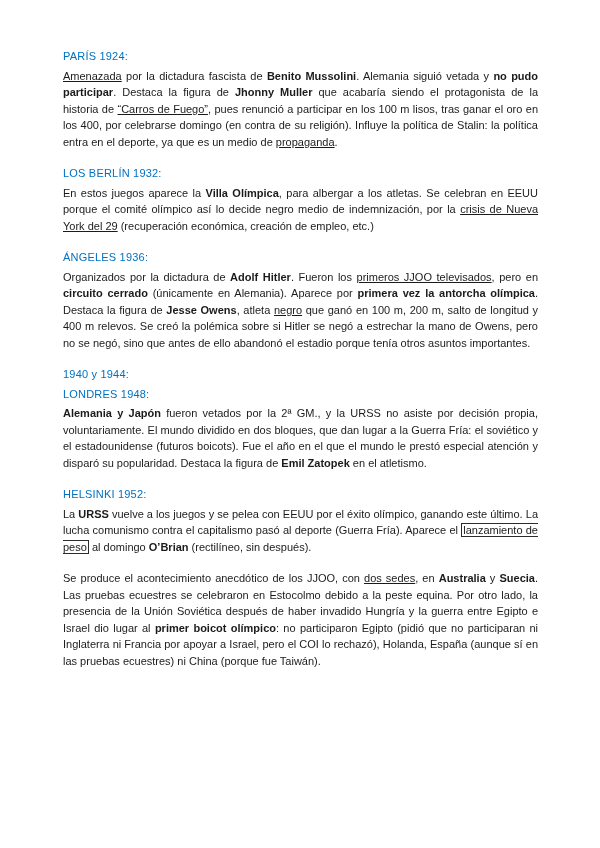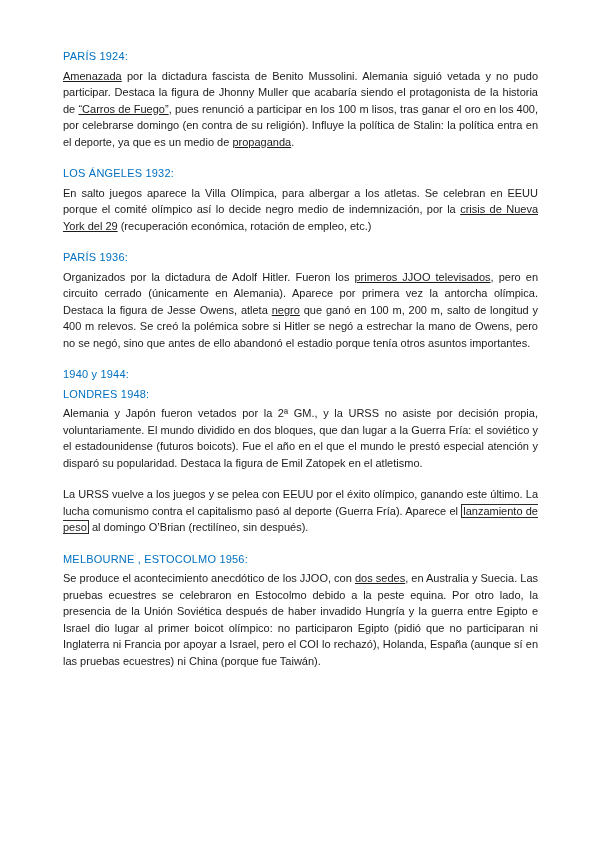--- a/index.html
+++ b/index.html
@@ -25,52 +25,52 @@
     font-size: 11px;
     font-weight: 400;
     color: var(--heading-color, #0070C0);
     margin: 0 0 3px 0;
     letter-spacing: 0.2px;
   }
   p.para {
     margin: 0 0 15px 0;
     text-align: justify;
   }
-  .bold { font-weight: normal; }
+  .bold { font-weight: bold; }
   .underline { text-decoration: underline; }
   .boxed {
     border: 1px solid #2b2b2b;
     padding: 0 1px;
   }
 </style>
 </head>
 <body>
 
 <div class="page">
   <div>
       <section class="doc-section">
         <h2 class="heading">PARÍS 1924:</h2>
         <p class="para"><span class="underline">Amenazada</span><span> por la dictadura fascista de </span><span class="bold">Benito Mussolini</span><span>. Alemania siguió vetada y </span><span class="bold">no pudo participar</span><span>. Destaca la figura de </span><span class="bold">Jhonny Muller</span><span> que acabaría siendo el protagonista de la historia de </span><span class="underline">“Carros de Fuego”</span><span>, pues renunció a participar en los 100 m lisos, tras ganar el oro en los 400, por celebrarse domingo (en contra de su religión). Influye la política de Stalin: la política entra en el deporte, ya que es un medio de </span><span class="underline">propaganda</span><span>.</span></p>
       </section>
       <section class="doc-section">
-        <h2 class="heading">LOS ÁNGELES 1932:</h2>
-        <p class="para"><span>En salto juegos aparece la </span><span class="bold">Villa Olímpica</span><span>, para albergar a los atletas. Se celebran en EEUU porque el comité olímpico así lo decide negro medio de indemnización, por la </span><span class="underline">crisis de Nueva York del 29</span><span> (recuperación económica, rotación de empleo, etc.)</span></p>
+        <h2 class="heading">LOS BERLÍN 1932:</h2>
+        <p class="para"><span>En estos juegos aparece la </span><span class="bold">Villa Olímpica</span><span>, para albergar a los atletas. Se celebran en EEUU porque el comité olímpico así lo decide negro medio de indemnización, por la </span><span class="underline">crisis de Nueva York del 29</span><span> (recuperación económica, creación de empleo, etc.)</span></p>
       </section>
       <section class="doc-section">
-        <h2 class="heading">PARÍS 1936:</h2>
+        <h2 class="heading">ÁNGELES 1936:</h2>
         <p class="para"><span>Organizados por la dictadura de </span><span class="bold">Adolf Hitler</span><span>. Fueron los </span><span class="underline">primeros JJOO televisados</span><span>, pero en </span><span class="bold">circuito cerrado</span><span> (únicamente en Alemania). Aparece por </span><span class="bold">primera vez la antorcha olímpica</span><span>. Destaca la figura de </span><span class="bold">Jesse Owens</span><span>, atleta </span><span class="underline">negro</span><span> que ganó en 100 m, 200 m, salto de longitud y 400 m relevos. Se creó la polémica sobre si Hitler se negó a estrechar la mano de Owens, pero no se negó, sino que antes de ello abandonó el estadio porque tenía otros asuntos importantes.</span></p>
       </section>
       <section class="doc-section">
         <h2 class="heading">1940 y 1944:</h2>
       </section>
       <section class="doc-section">
         <h2 class="heading">LONDRES 1948:</h2>
         <p class="para"><span class="bold">Alemania y Japón</span><span> fueron vetados por la 2ª GM., y la URSS no asiste por decisión propia, voluntariamente. El mundo dividido en dos bloques, que dan lugar a la Guerra Fría: el soviético y el estadounidense (futuros boicots). Fue el año en el que el mundo le prestó especial atención y disparó su popularidad. Destaca la figura de </span><span class="bold">Emil Zatopek</span><span> en el atletismo.</span></p>
       </section>
       <section class="doc-section">
+        <h2 class="heading">HELSINKI 1952:</h2>
         <p class="para"><span>La </span><span class="bold">URSS</span><span> vuelve a los juegos y se pelea con EEUU por el éxito olímpico, ganando este último. La lucha comunismo contra el capitalismo pasó al deporte (Guerra Fría). Aparece el </span><span class="boxed">lanzamiento de peso</span><span> al domingo </span><span class="bold">O’Brian</span><span> (rectilíneo, sin después).</span></p>
       </section>
       <section class="doc-section">
-        <h2 class="heading">MELBOURNE , ESTOCOLMO 1956:</h2>
         <p class="para"><span>Se produce el acontecimiento anecdótico de los JJOO, con </span><span class="underline">dos sedes</span><span>, en </span><span class="bold">Australia</span><span> y </span><span class="bold">Suecia</span><span>. Las pruebas ecuestres se celebraron en Estocolmo debido a la peste equina. Por otro lado, la presencia de la Unión Soviética después de haber invadido Hungría y la guerra entre Egipto e Israel dio lugar al </span><span class="bold">primer boicot olímpico</span><span>: no participaron Egipto (pidió que no participaran ni Inglaterra ni Francia por apoyar a Israel, pero el COI lo rechazó), Holanda, España (aunque sí en las pruebas ecuestres) ni China (porque fue Taiwán).</span></p>
       </section>
     </div>
 </div>
 
 </body></html>

